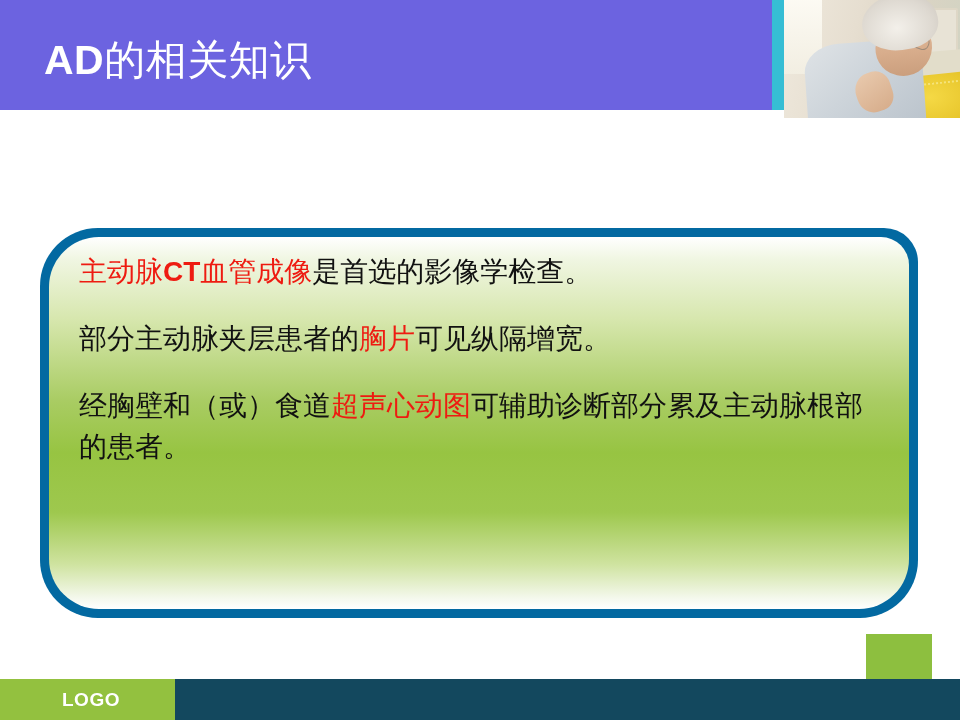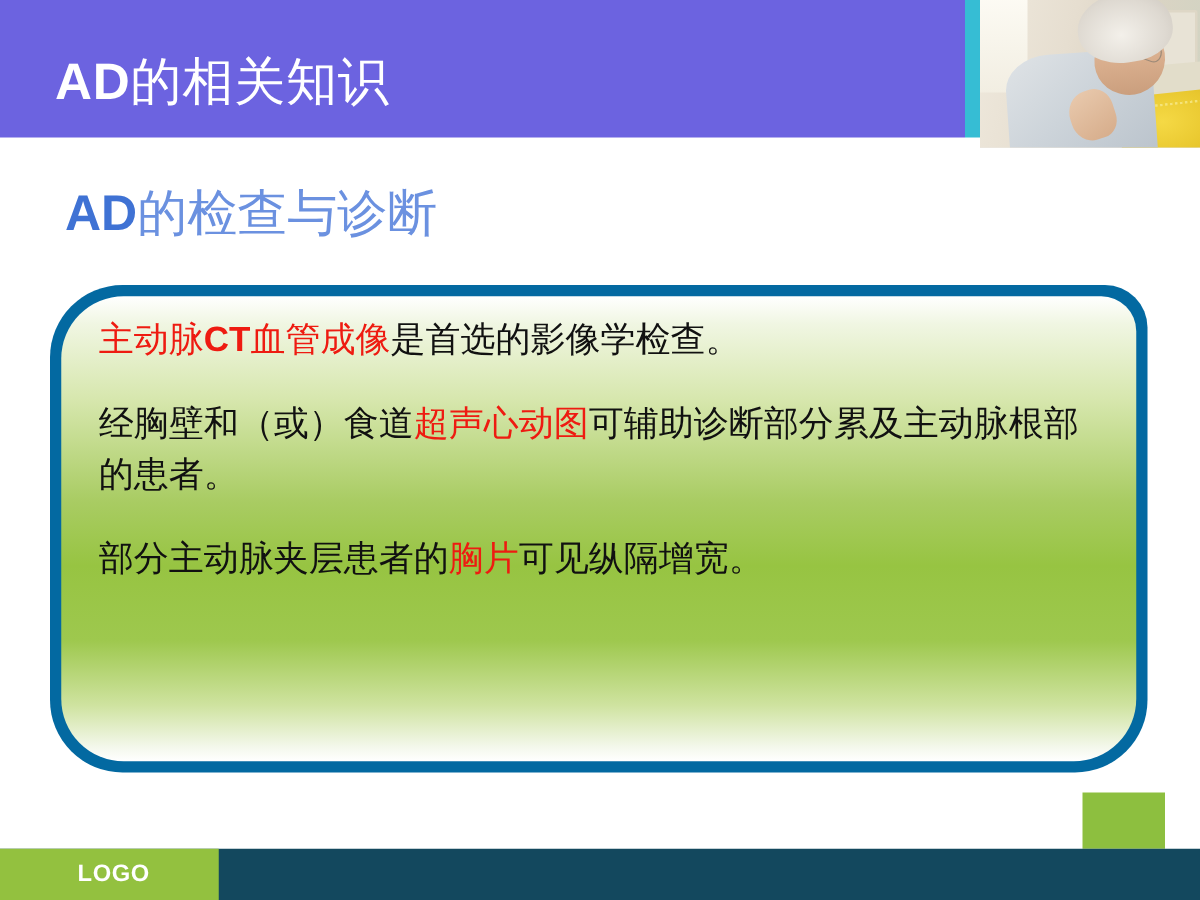--- a/index.html
+++ b/index.html
@@ -34,21 +34,21 @@
     top: 0;
     width: 12px;
     height: 110px;
     background: #36bdd4;
   }
   .header-title {
     position: absolute;
     left: 44px;
     top: 38px;
     font-size: 41px;
-    line-height: 54px;
+    line-height: 44px;
     color: #ffffff;
     font-weight: bold;
     letter-spacing: 0.5px;
     white-space: nowrap;
   }
   .header-title .latin {
     font-family: "Liberation Sans", sans-serif;
     font-weight: bold;
   }
   .header-title .han {
@@ -293,38 +293,35 @@
     <div class="ph-frame"></div>
     <div class="ph-sofa"></div>
     <div class="ph-pillow"></div>
     <div class="ph-body"></div>
     <div class="ph-hand"></div>
     <div class="ph-face"></div>
     <div class="ph-glasses"></div>
     <div class="ph-hair"></div>
   </div>
 
-  <div class="subtitle">
-    <span class="latin">AD</span><span class="han">的检查与诊断</span>
-  </div>
 
   <div class="content-box">
     <div class="content-inner">
       <div class="content-text">
 
         <p class="para">
           <span class="hl">主动脉</span><span class="hl-b">CT</span><span class="hl">血管成像</span><span>是首选的影像学检查。</span>
         </p>
 
         <p class="para">
+          <span>部分主动脉夹层患者的</span><span class="hl">胸片</span><span>可见纵隔增宽。</span>
+        </p>
+
+        <p class="para">
           <span>经胸壁和（或）食道</span><span class="hl">超声心动图</span><span>可辅助诊断部分累及主动脉根部的患者。</span>
-        </p>
-
-        <p class="para">
-          <span>部分主动脉夹层患者的</span><span class="hl">胸片</span><span>可见纵隔增宽。</span>
         </p>
 
 
       </div>
     </div>
   </div>
 
   <div class="green-square"></div>
   <div class="footer-bar"></div>
   <div class="footer-logo-block"></div>

